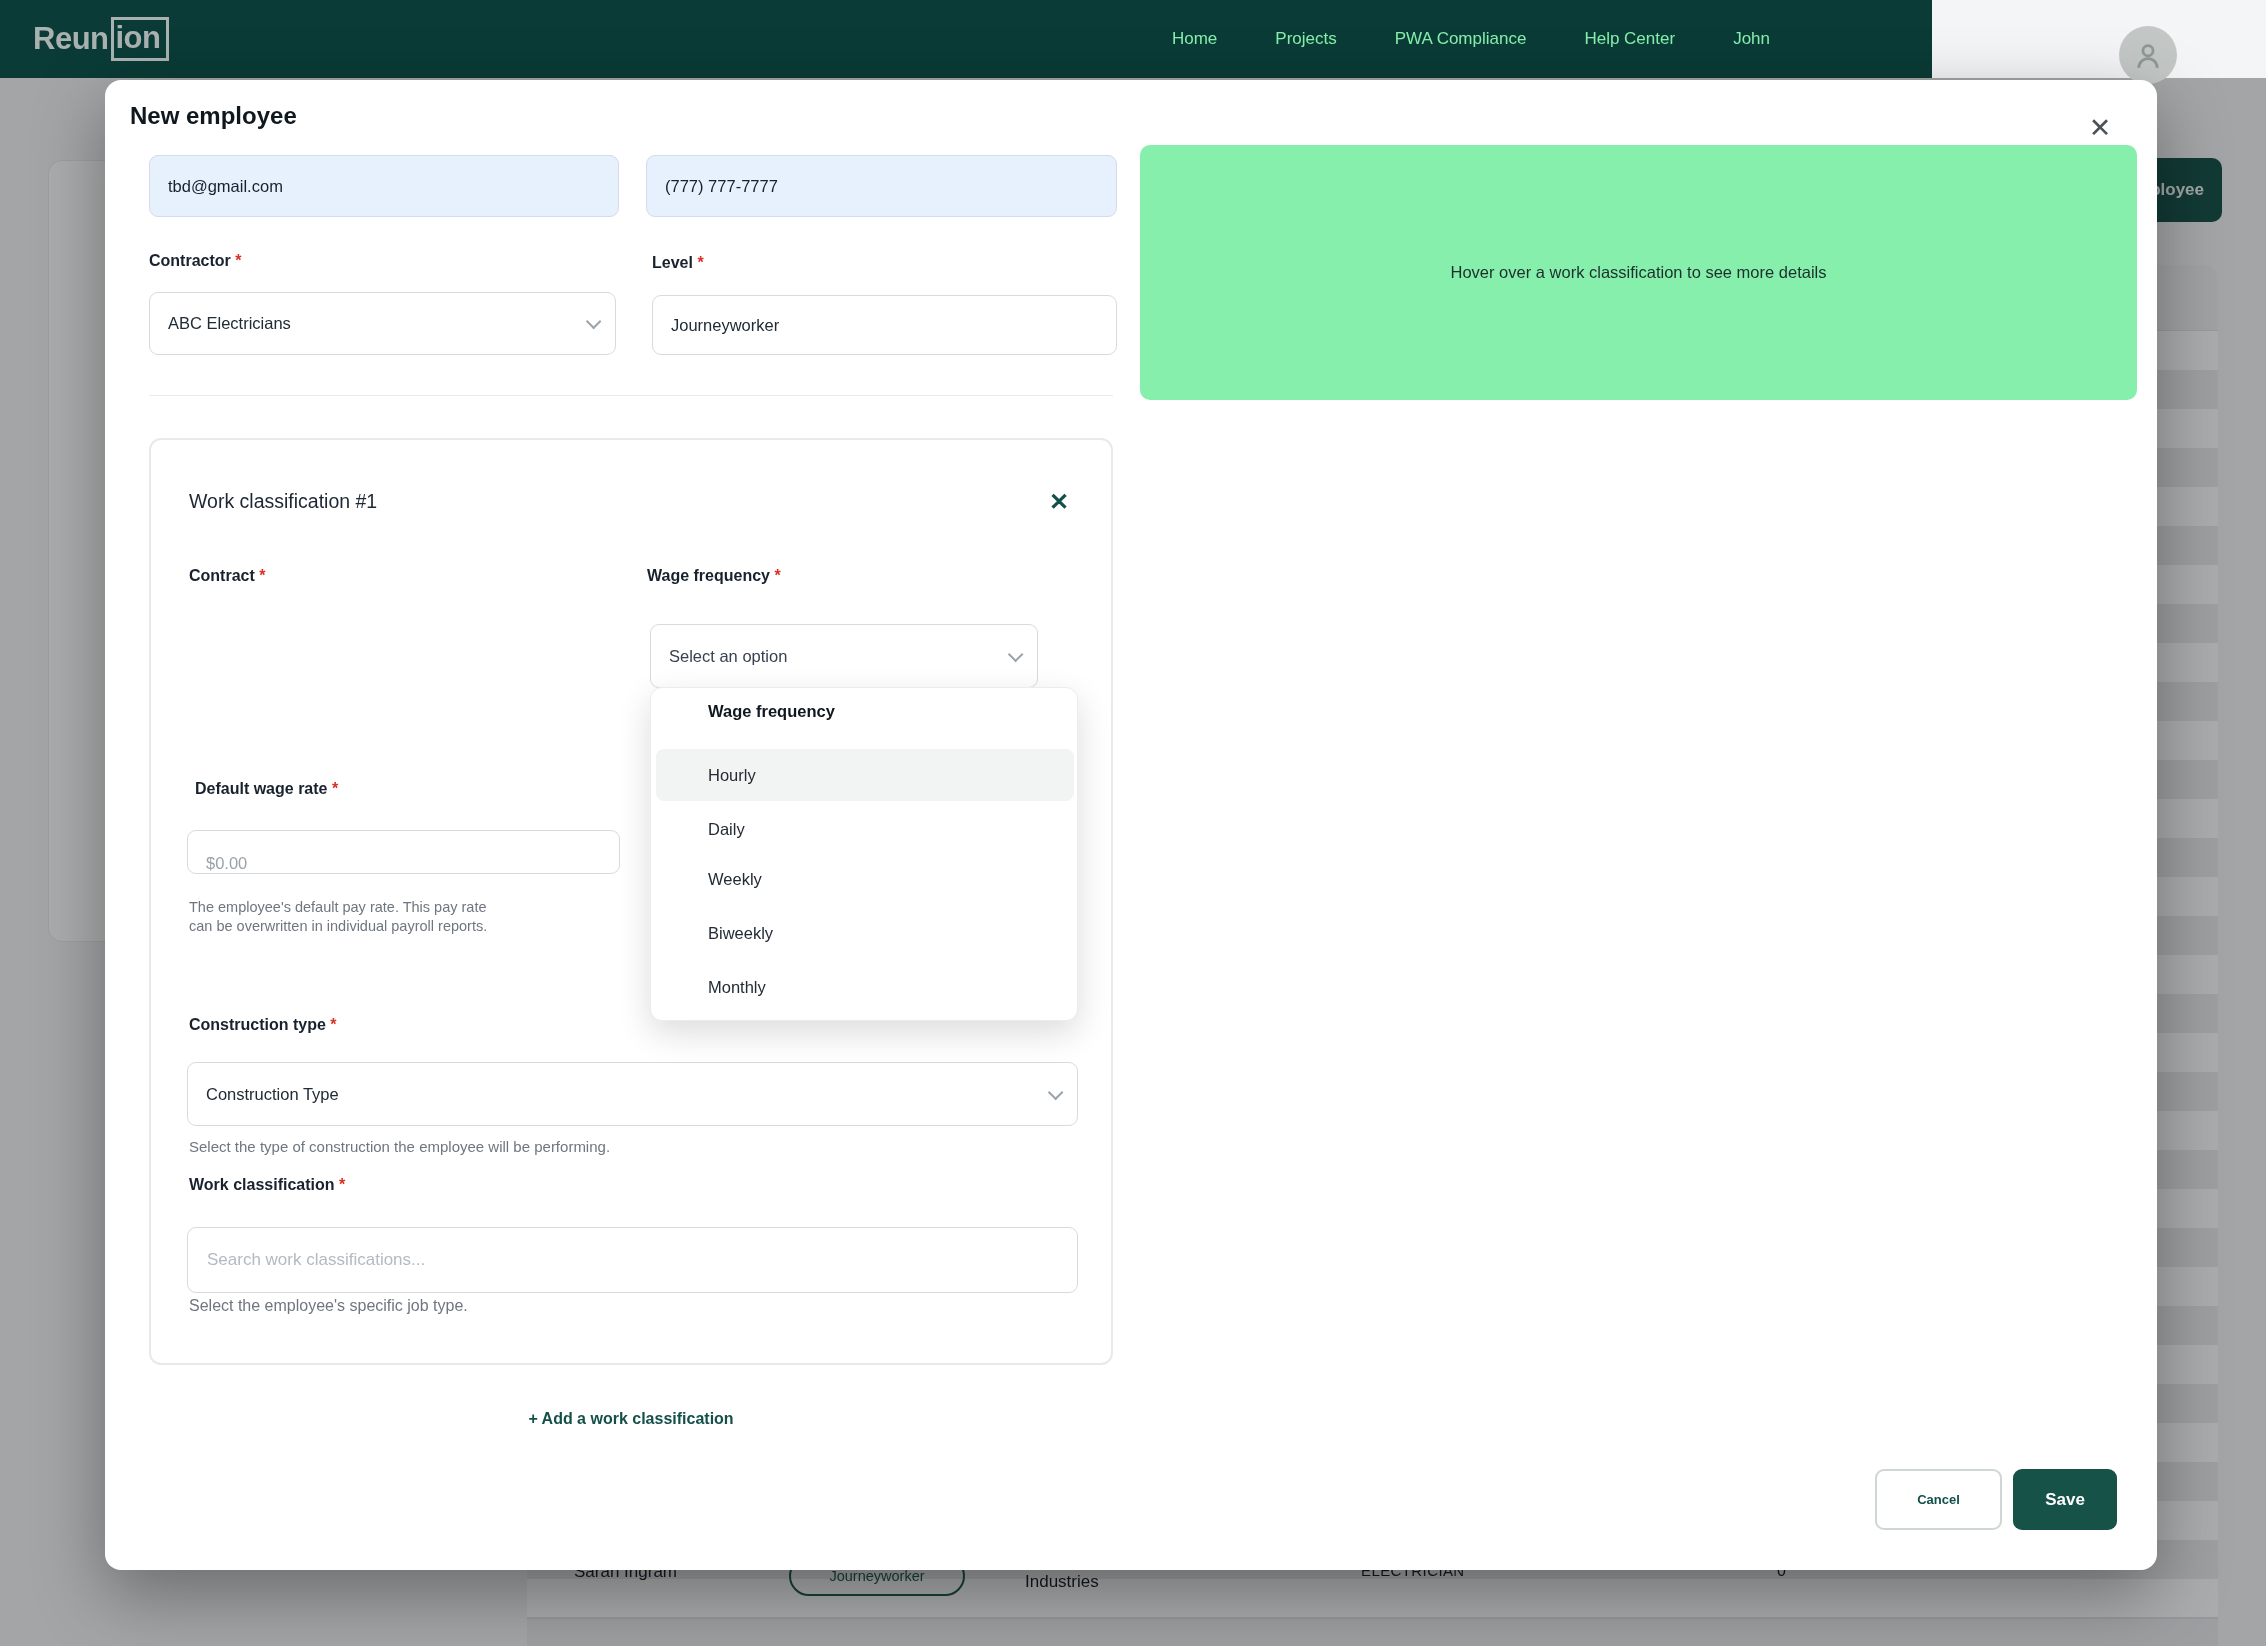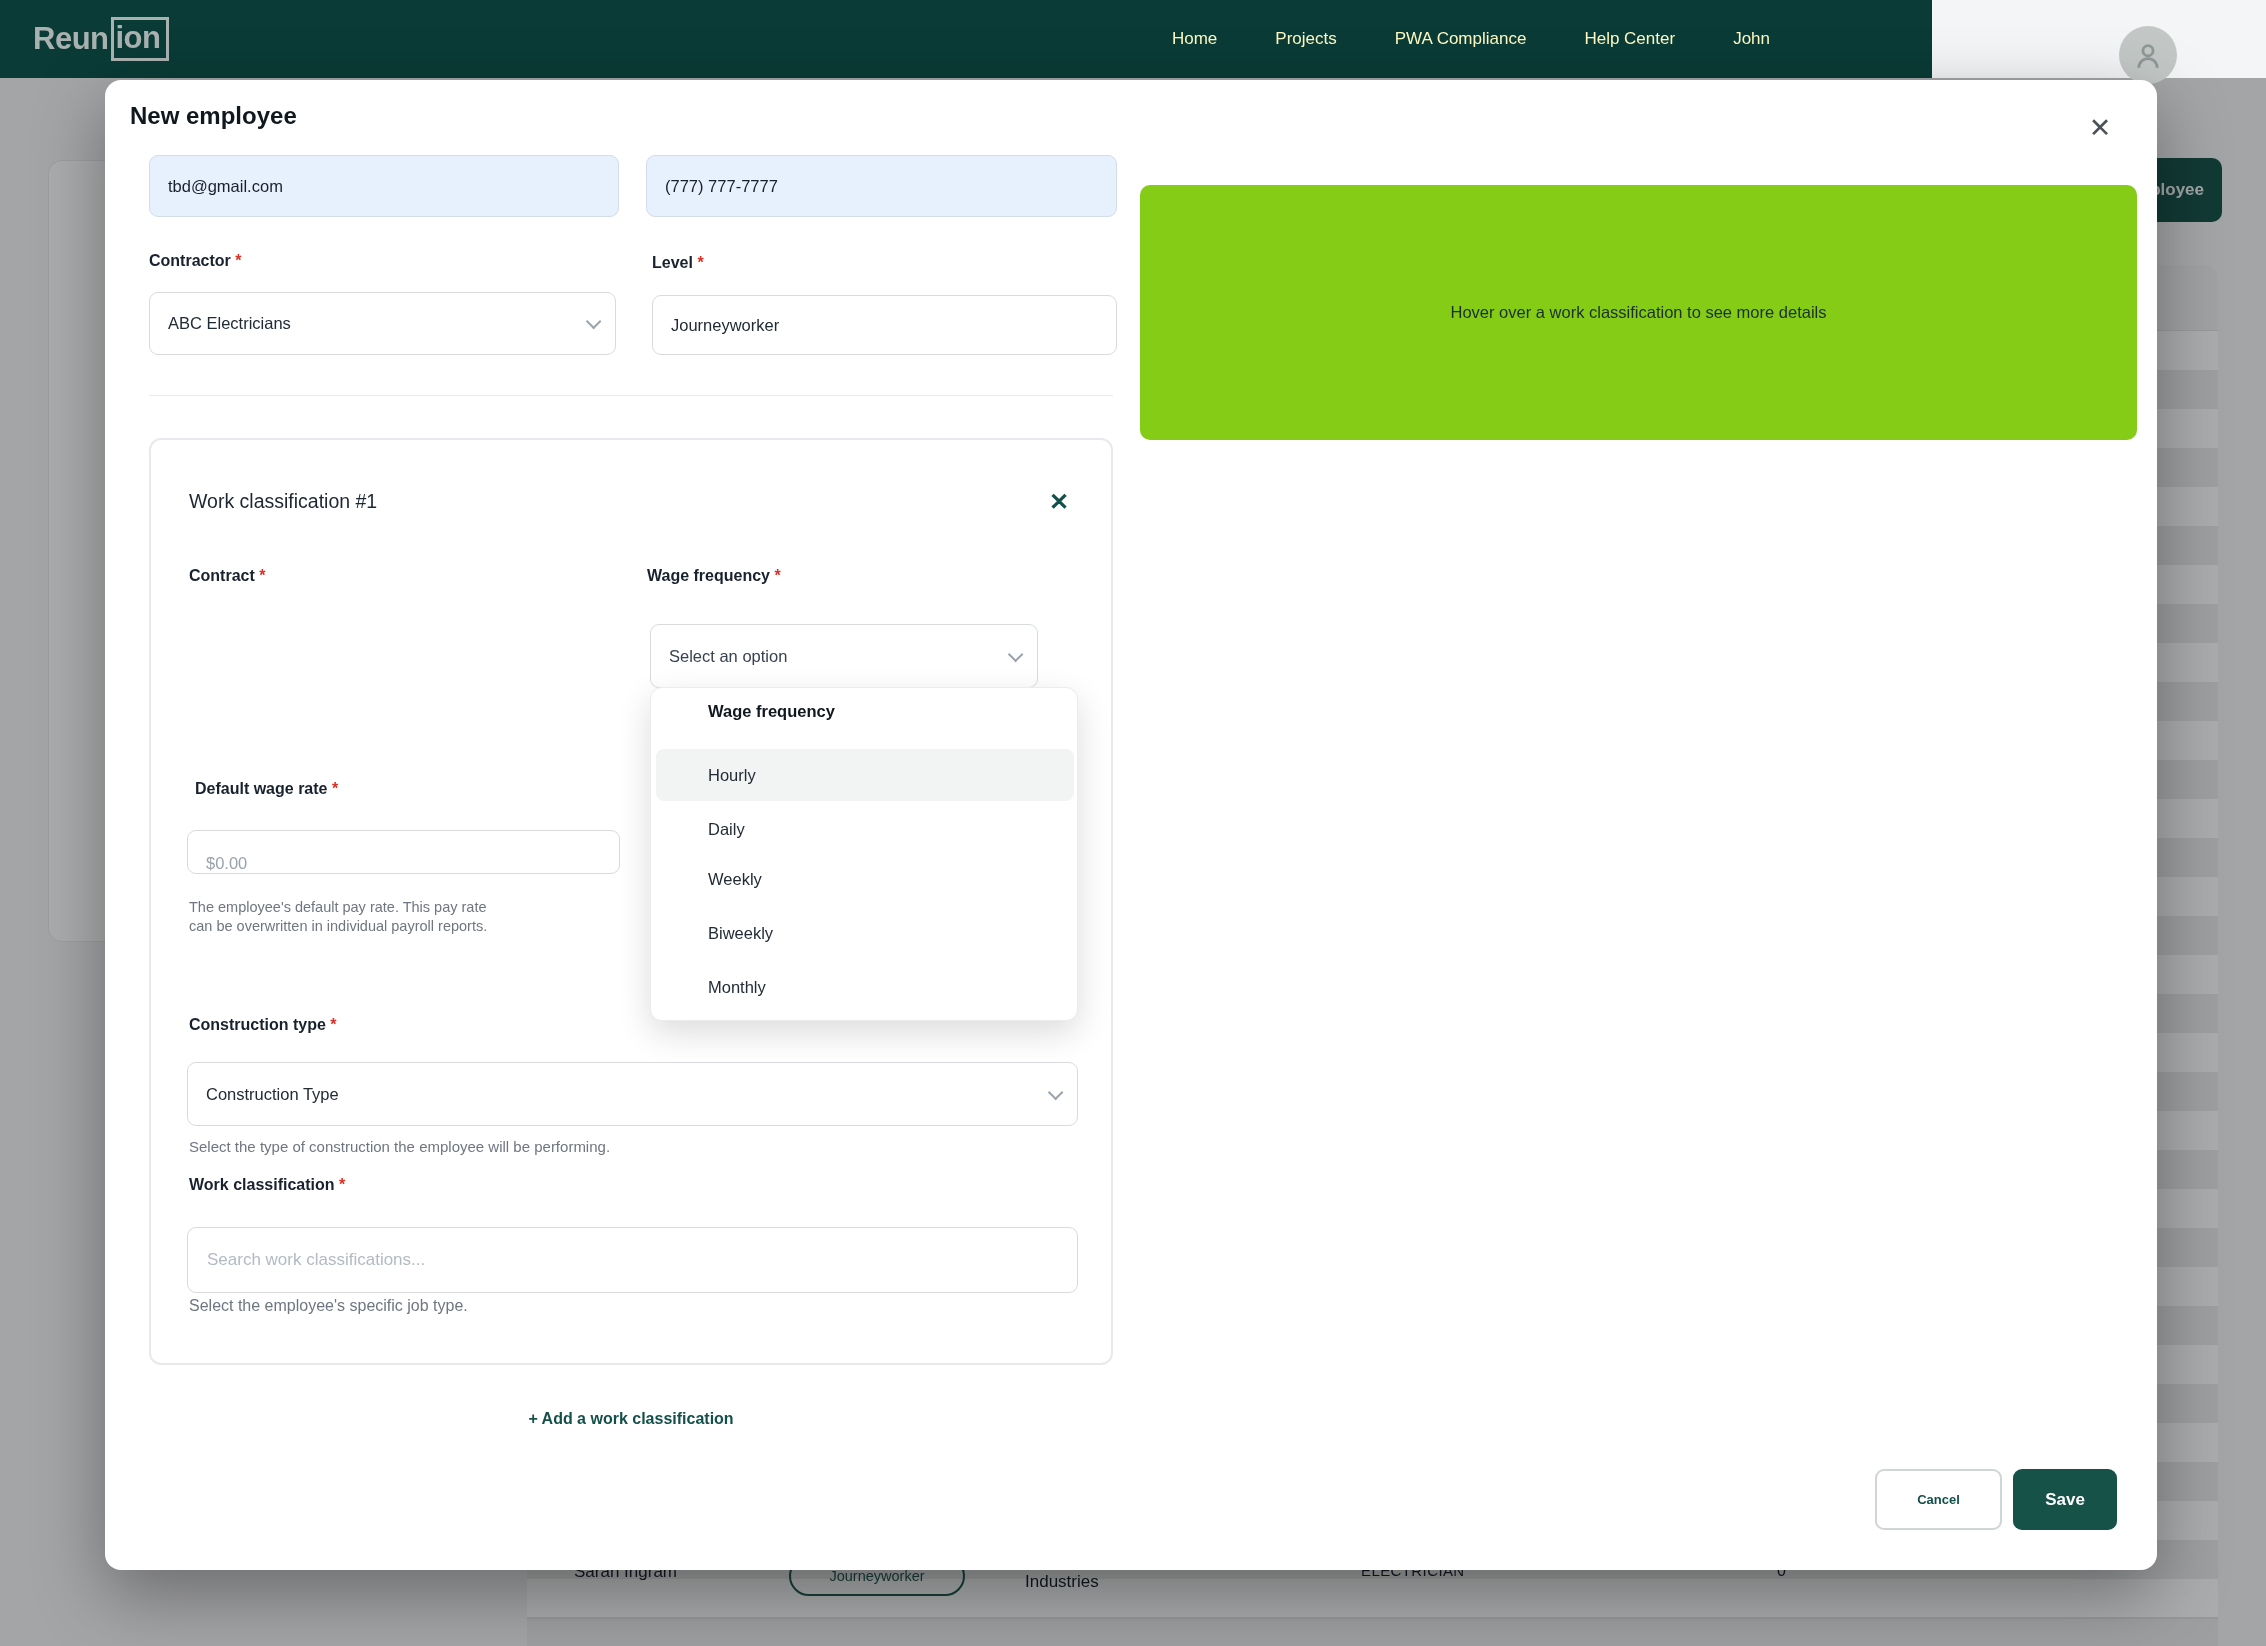--- a/index.html
+++ b/index.html
@@ -5,21 +5,21 @@
   * { margin:0; padding:0; box-sizing:border-box; }
   html,body { width:2266px; height:1646px; overflow:hidden; background:#f4f5f6;
               font-family:"Liberation Sans", sans-serif; }
 
   
   #header { position:absolute; left:0; top:0; width:1932px; height:78px; background:#0a3b36; z-index:4; }
   #logo { position:absolute; left:33px; top:17px; font-size:31px; font-weight:bold;
           color:#a9b2b0; letter-spacing:-0.5px; display:flex; align-items:center; }
   #logo .boxed { border:3px solid #a9b2b0; padding:0 5px 2px 2px; margin-left:2px; }
   #nav { position:absolute; right:162px; top:0; height:78px; display:flex; gap:58px; align-items:center;
-         font-size:17px; color:#fef9c3; }
+         font-size:17px; color:#86efac; }
   #nav .nav-item { cursor:pointer; }
   #avatar { position:absolute; left:2119px; top:26px; width:58px; height:58px; border-radius:50%;
             background:#c3c7c6; z-index:4; display:flex; align-items:center; justify-content:center; }
 
   
   #bg { position:absolute; inset:0; z-index:1; }
   #sidebar { position:absolute; left:48px; top:160px; width:240px; height:782px; background:#ffffff;
              border:1px solid #e8eaec; border-radius:14px; }
   .side-ic { position:absolute; left:86px; width:36px; height:36px; color:#1f2a33; }
   .side-ic svg { width:32px; height:32px; display:block; margin:2px auto; }
@@ -53,23 +53,23 @@
                 display:flex; align-items:center; padding-left:18px; font-size:16.5px; color:#18212b; }
   .field-label { position:absolute; font-size:16px; font-weight:600; color:#18222e; }
   .req { color:#d93025; font-weight:bold; }
   .select { position:absolute; background:#fff; border:1px solid #d7dbdf; border-radius:9px;
             display:flex; align-items:center; padding:0 18px; font-size:16.5px; color:#212b36; }
   .select .chev { margin-left:auto; width:11px; height:11px; border-right:2px solid #9aa3ab;
                   border-bottom:2px solid #9aa3ab; transform:rotate(45deg) translateY(-3px); }
   .helper { position:absolute; color:#6f7680; }
 
   #divider { position:absolute; left:44px; top:315px; width:964px; height:1px; background:#e8eaec; }
-  #info-panel { position:absolute; left:1035px; top:65px; width:997px; height:255px; background:#84cc16;
+  #info-panel { position:absolute; left:1035px; top:65px; width:997px; height:255px; background:#86efac;
                 border-radius:10px; display:flex; align-items:center; justify-content:center;
-                font-size:16.5px; color:#1c2f2b;margin-top:40px; }
+                font-size:16.5px; color:#1c2f2b; }
 
   #wc-card { position:absolute; left:44px; top:358px; width:964px; height:927px; background:#fff;
              border:2px solid #e7e9ec; border-radius:12px; }
   #wc-title { position:absolute; left:38px; top:50px; font-size:19.5px; font-weight:500; color:#1d2733; }
   #wc-close { position:absolute; left:886px; top:40px; width:44px; height:44px; display:flex; align-items:center;
               justify-content:center; font-size:24px; font-weight:bold; color:#14504a; cursor:pointer; }
 
   #wf-menu { position:absolute; left:499px; top:247px; width:428px; height:334px; background:#fff;
              border:1px solid #ececec; border-radius:12px; box-shadow:0 12px 34px rgba(0,0,0,0.14); z-index:6; }
   #wf-menu .menu-header { position:absolute; left:57px; top:14px; font-size:16.5px; font-weight:bold; color:#10181f; }

